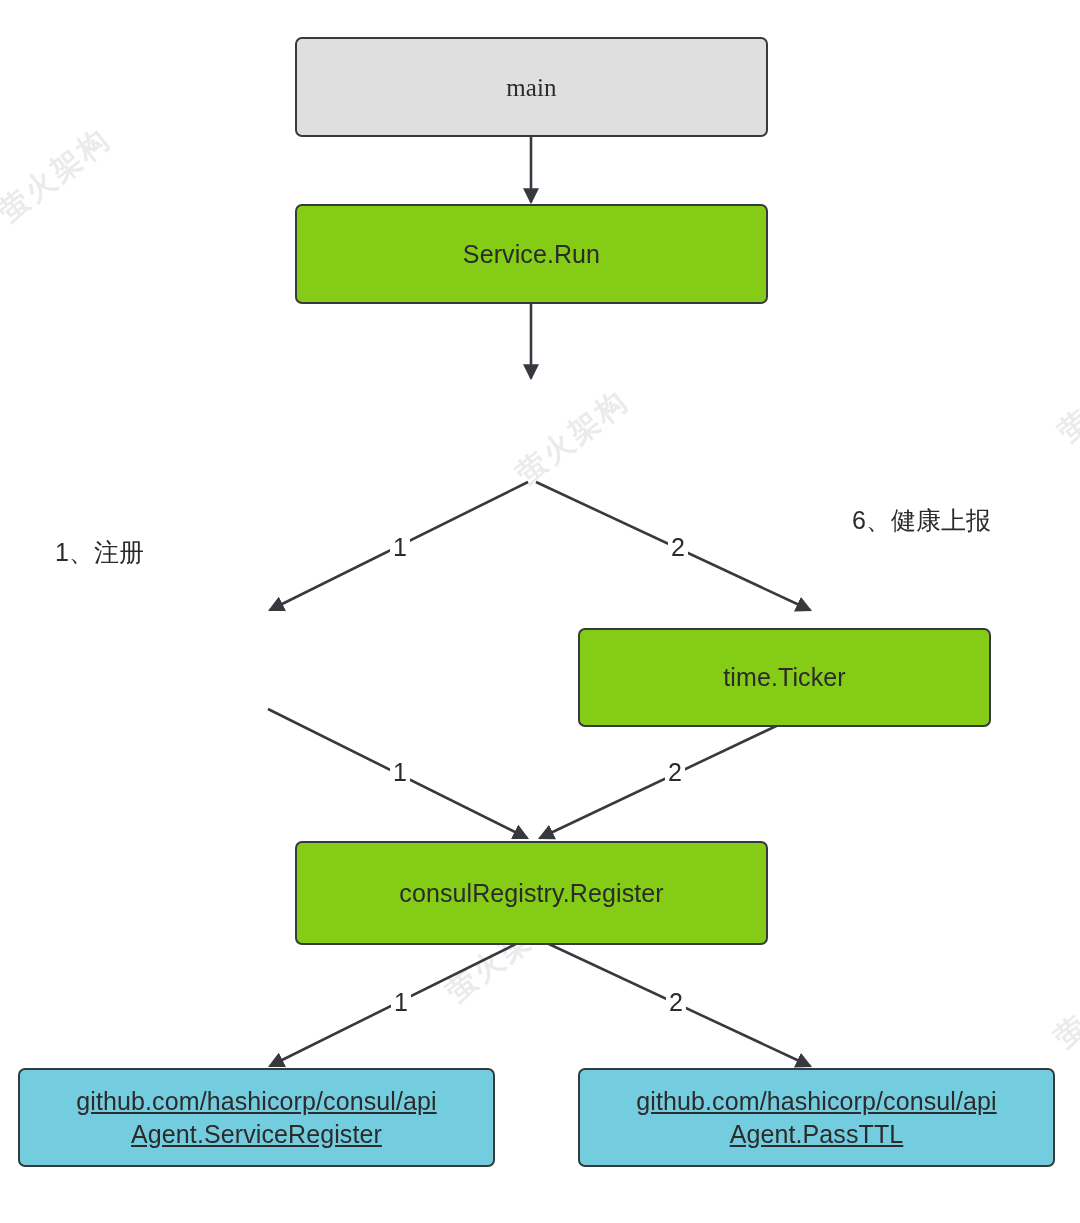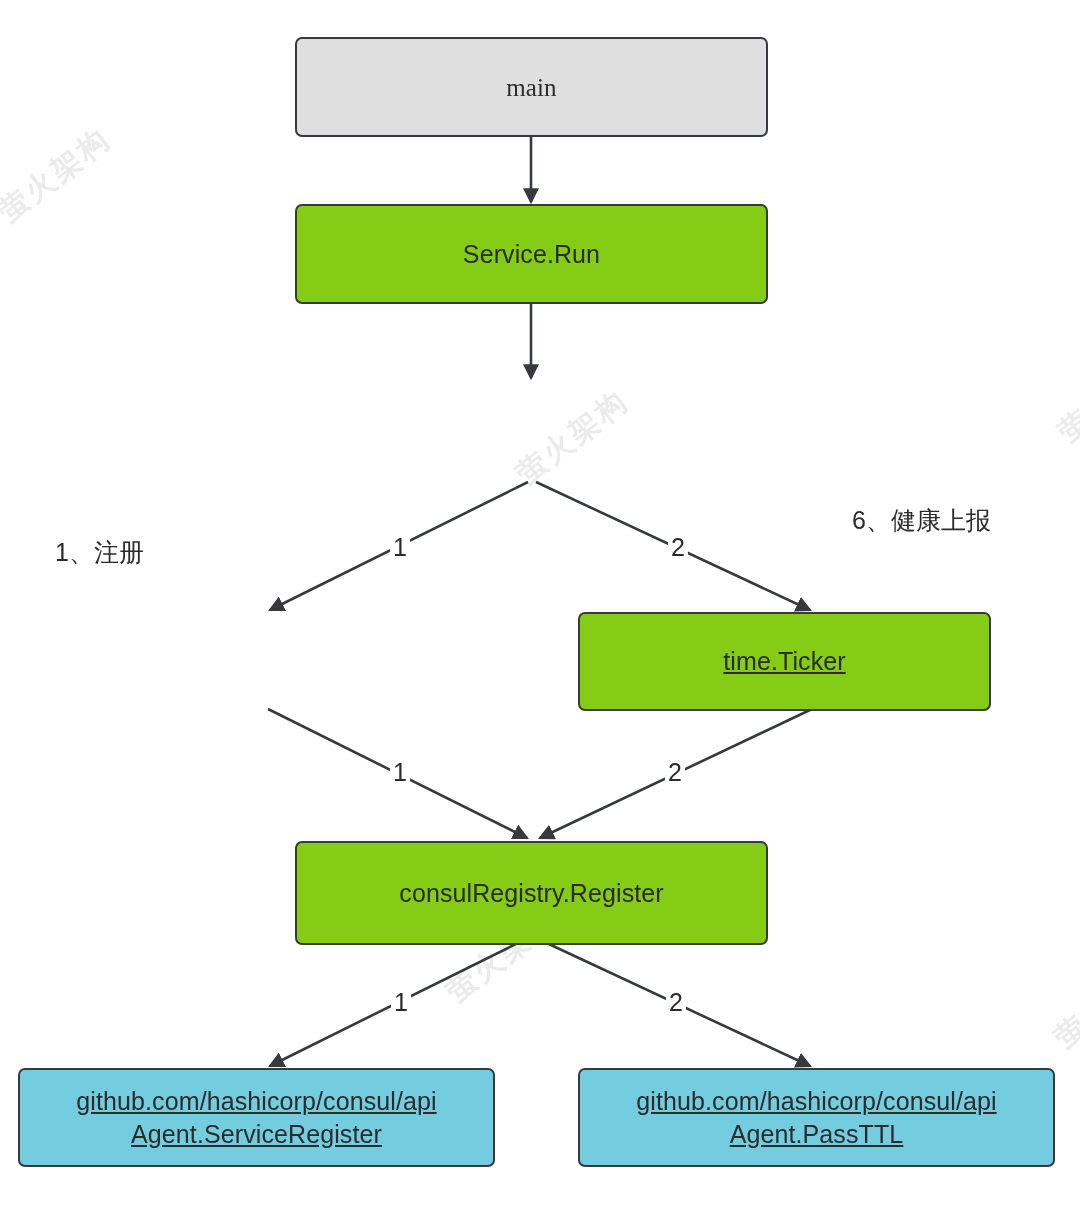--- a/index.html
+++ b/index.html
@@ -106,21 +106,21 @@
       <line x1="536" y1="938" x2="810" y2="1066"></line>
     </g>
   </svg>
 
   <div class="node gray" style="left:295px; top:37px;  width:473px; height:100px;font-family:Liberation Serif, serif;">main</div>
 
   <div class="node peach" style="left:295px; top:204px; width:473px; height:100px;">Service.Run</div>
 
 
 
-  <div class="node peach" style="left:578px; top:612px; width:413px; height:99px;text-decoration:underline;">time.Ticker</div>
+  <div class="node peach" style="left:578px; top:628px; width:413px; height:99px;">time.Ticker</div>
 
   <div class="node peach" style="left:295px; top:841px; width:473px; height:104px;">consulRegistry.Register</div>
 
   <div class="node blue" style="left:18px;  top:1068px; width:477px; height:99px;">github.com/hashicorp/consul/api
 Agent.ServiceRegister</div>
 
   <div class="node blue" style="left:578px; top:1068px; width:477px; height:99px;">github.com/hashicorp/consul/api
 Agent.PassTTL</div>
 
   <div class="edge-label" style="left:390px; top:535px;">1</div>

